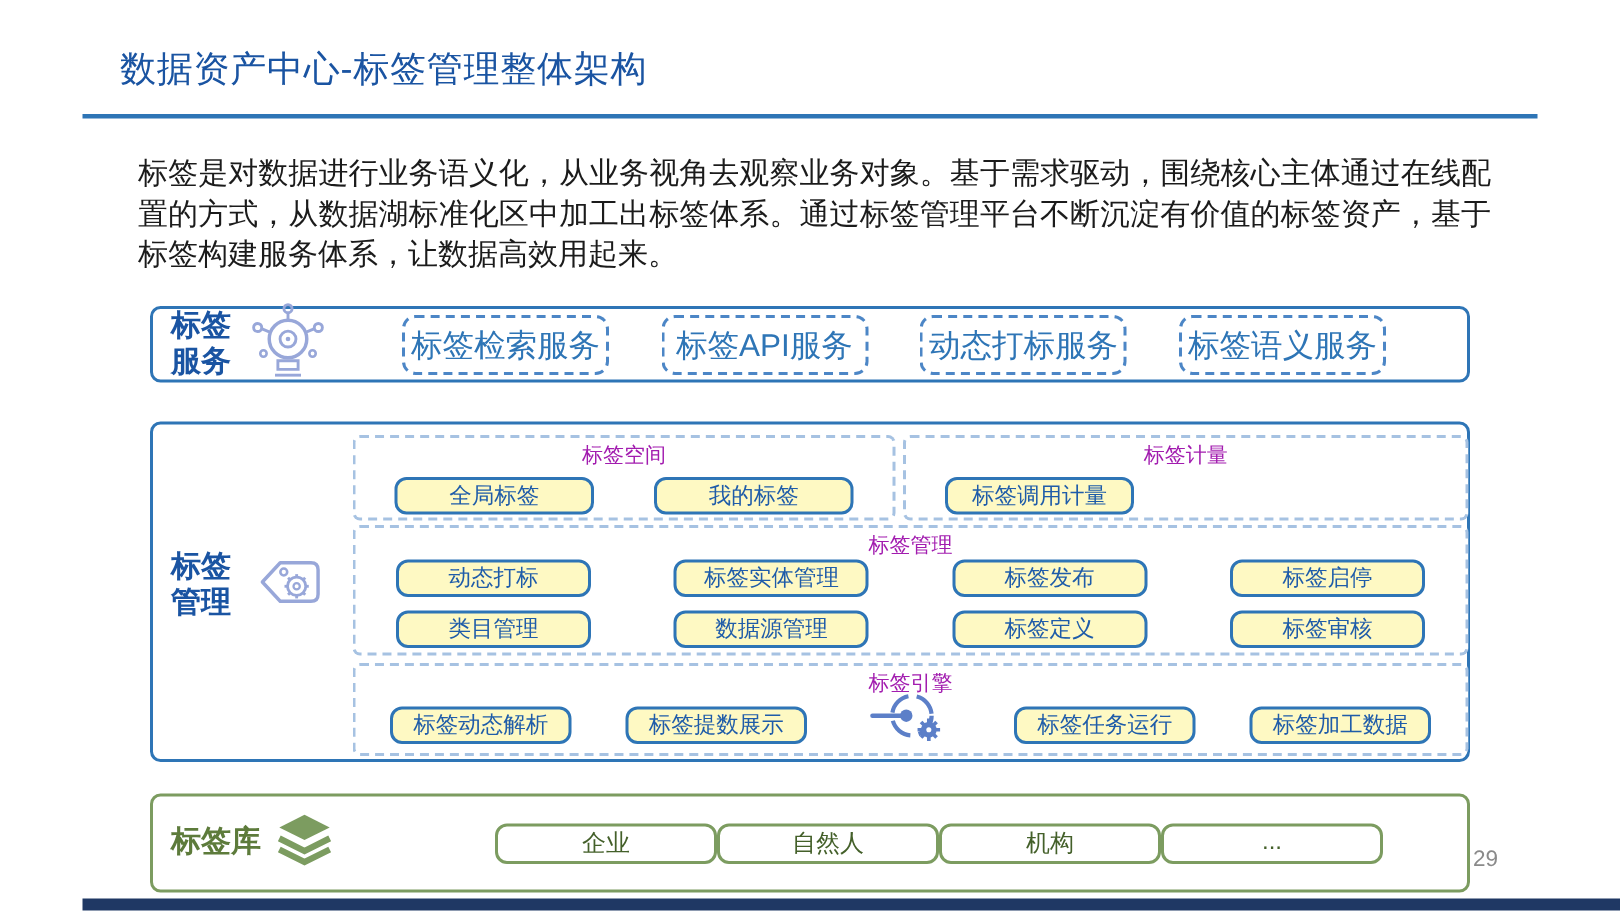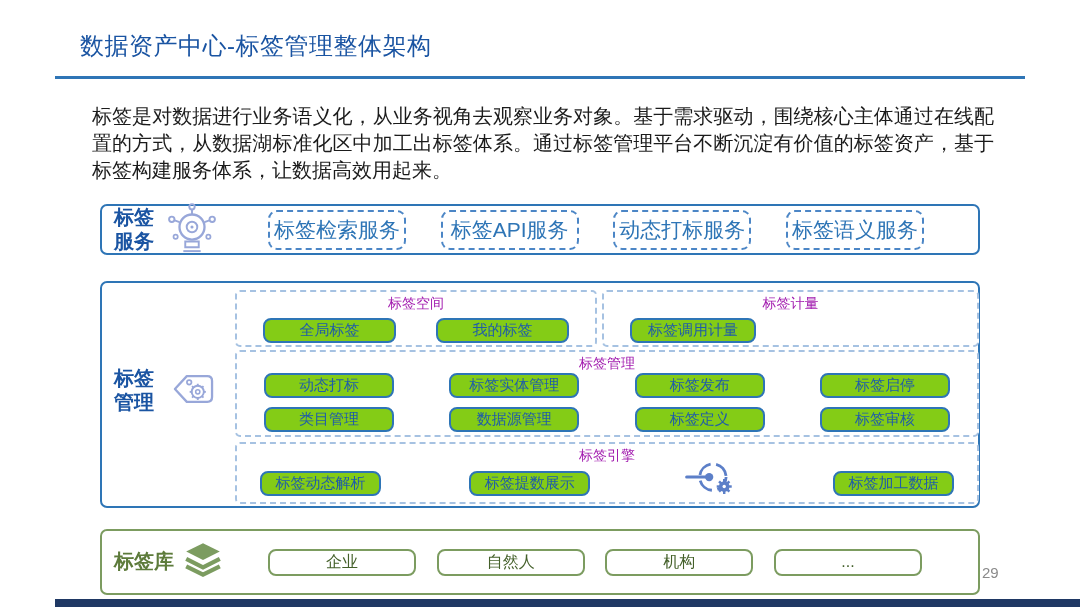--- a/index.html
+++ b/index.html
@@ -51,39 +51,39 @@
     position:absolute; border:2px dashed #A6C2E2; border-radius:5px;
     box-sizing:border-box; background:#fff;
   }
   .grp-label { text-align:center; font-size:14px; color:#a21caf; line-height:16px; margin-top:3px; }
   .grp-space  { left:133px; top:7px;   width:362px; height:57px; }
   .grp-meter  { left:500px; top:7px;   width:377px; height:57px; }
   .grp-manage { left:133px; top:67px;  width:744px; height:87px; }
   .grp-engine { left:133px; top:159px; width:744px; height:62px; }
 
   .btn {
-    border:2px solid #2E75B6; border-radius:8px; background:#84cc16;
+    border:2px solid #2E75B6; border-radius:8px; background:#fef9c3;
     color:#1F5CA9; font-size:15px; height:25px; box-sizing:border-box;
     display:flex; align-items:center; justify-content:center;
   }
   .pair-row { display:flex; justify-content:space-between; padding:0 26px; margin-top:7px; }
   .pair-row .btn { width:133px; }
   .grp-meter .pair-row .btn { width:126px; }
   .grid-rows {
     display:grid; grid-template-columns:repeat(4,130px); justify-content:space-between;
     padding:0 27px; row-gap:9px; margin-top:2px;
   }
   .engine-row { display:flex; align-items:center; justify-content:space-between; padding:0 23px; margin-top:4px; }
   .engine-row .btn { width:121px; }
   .engine-icon-slot { width:66px; display:flex; justify-content:center; margin-top:-8px; }
 
   
   .lib-inner { display:flex; align-items:center; height:100%; padding:0 14px 0 12px; box-sizing:border-box; }
   .lib-inner .icon-wrap { margin:0 6px 0 8px; flex:none; }
-  .lib-pills { flex:1; display:flex; justify-content:space-between; margin:0 42px 0 38px; }
+  .lib-pills { flex:1; display:flex; justify-content:flex-end; margin:0 42px 0 38px; }
   .btn-green {
     width:148px; height:27px; box-sizing:border-box;
     border:2px solid #7C9C60; border-radius:8px; background:#fff;
     color:#44602A; font-size:16px; display:flex; align-items:center; justify-content:center;
   }
 
   
   .page-num { position:absolute; left:982px; top:564px; font-size:15px; color:#8A8A8A; }
   .footer-bar { position:absolute; left:55px; top:599px; width:1025px; height:8px; background:#1F3864; }
 </style>
@@ -190,20 +190,21 @@
             <g stroke="#5C7FC8" stroke-width="2.6">
               <line x1="46" y1="21" x2="46" y2="37"></line>
                 <line x1="38" y1="29" x2="54" y2="29"></line>
               <line x1="40.5" y1="23.5" x2="51.5" y2="34.5"></line>
                 <line x1="51.5" y1="23.5" x2="40.5" y2="34.5"></line>
             </g>
             <circle cx="46" cy="29" r="5.6" fill="#5C7FC8"></circle>
             <circle cx="46" cy="29" r="1.8" fill="#ffffff"></circle>
           </svg>
         </div>
+        <div class="btn">标签任务运行</div>
         <div class="btn">标签加工数据</div>
       </div>
     </div>
   </div>
 
   <div class="box box-lib">
     <div class="lib-inner">
       <div class="side-label green">标签库</div>
       <div class="icon-wrap">
         <svg width="42" height="36" viewBox="0 0 40 34" fill="none">

